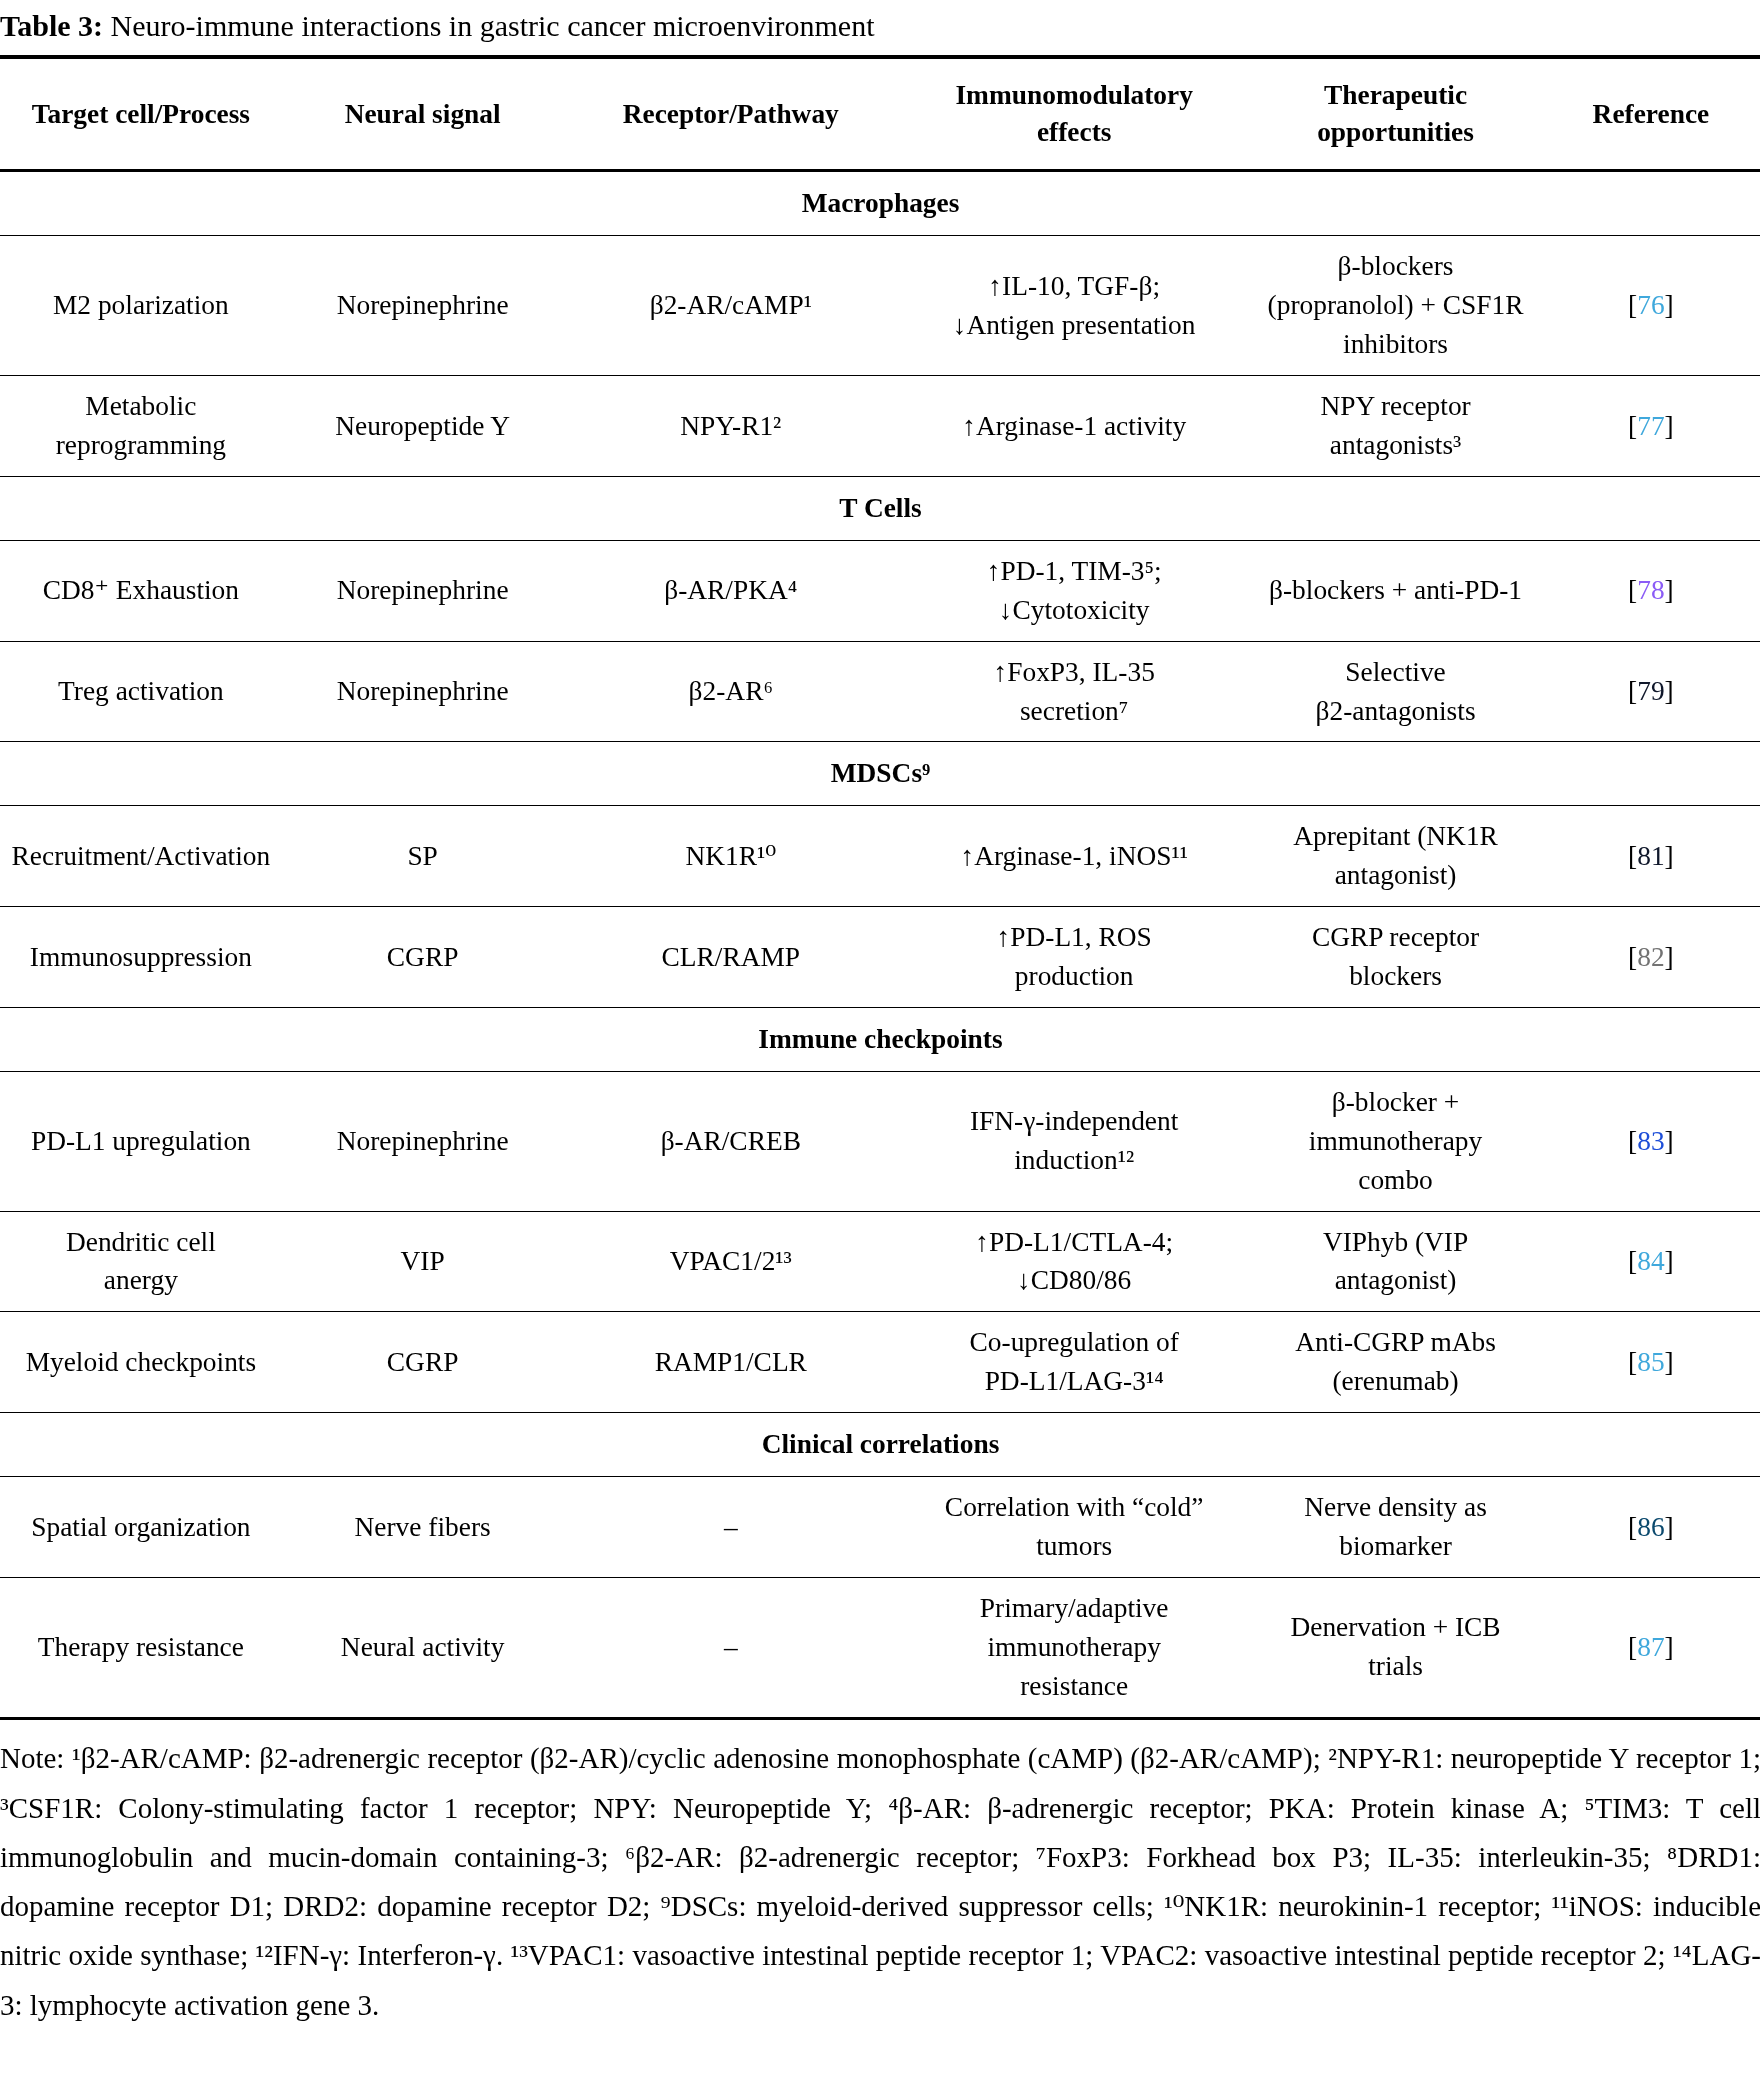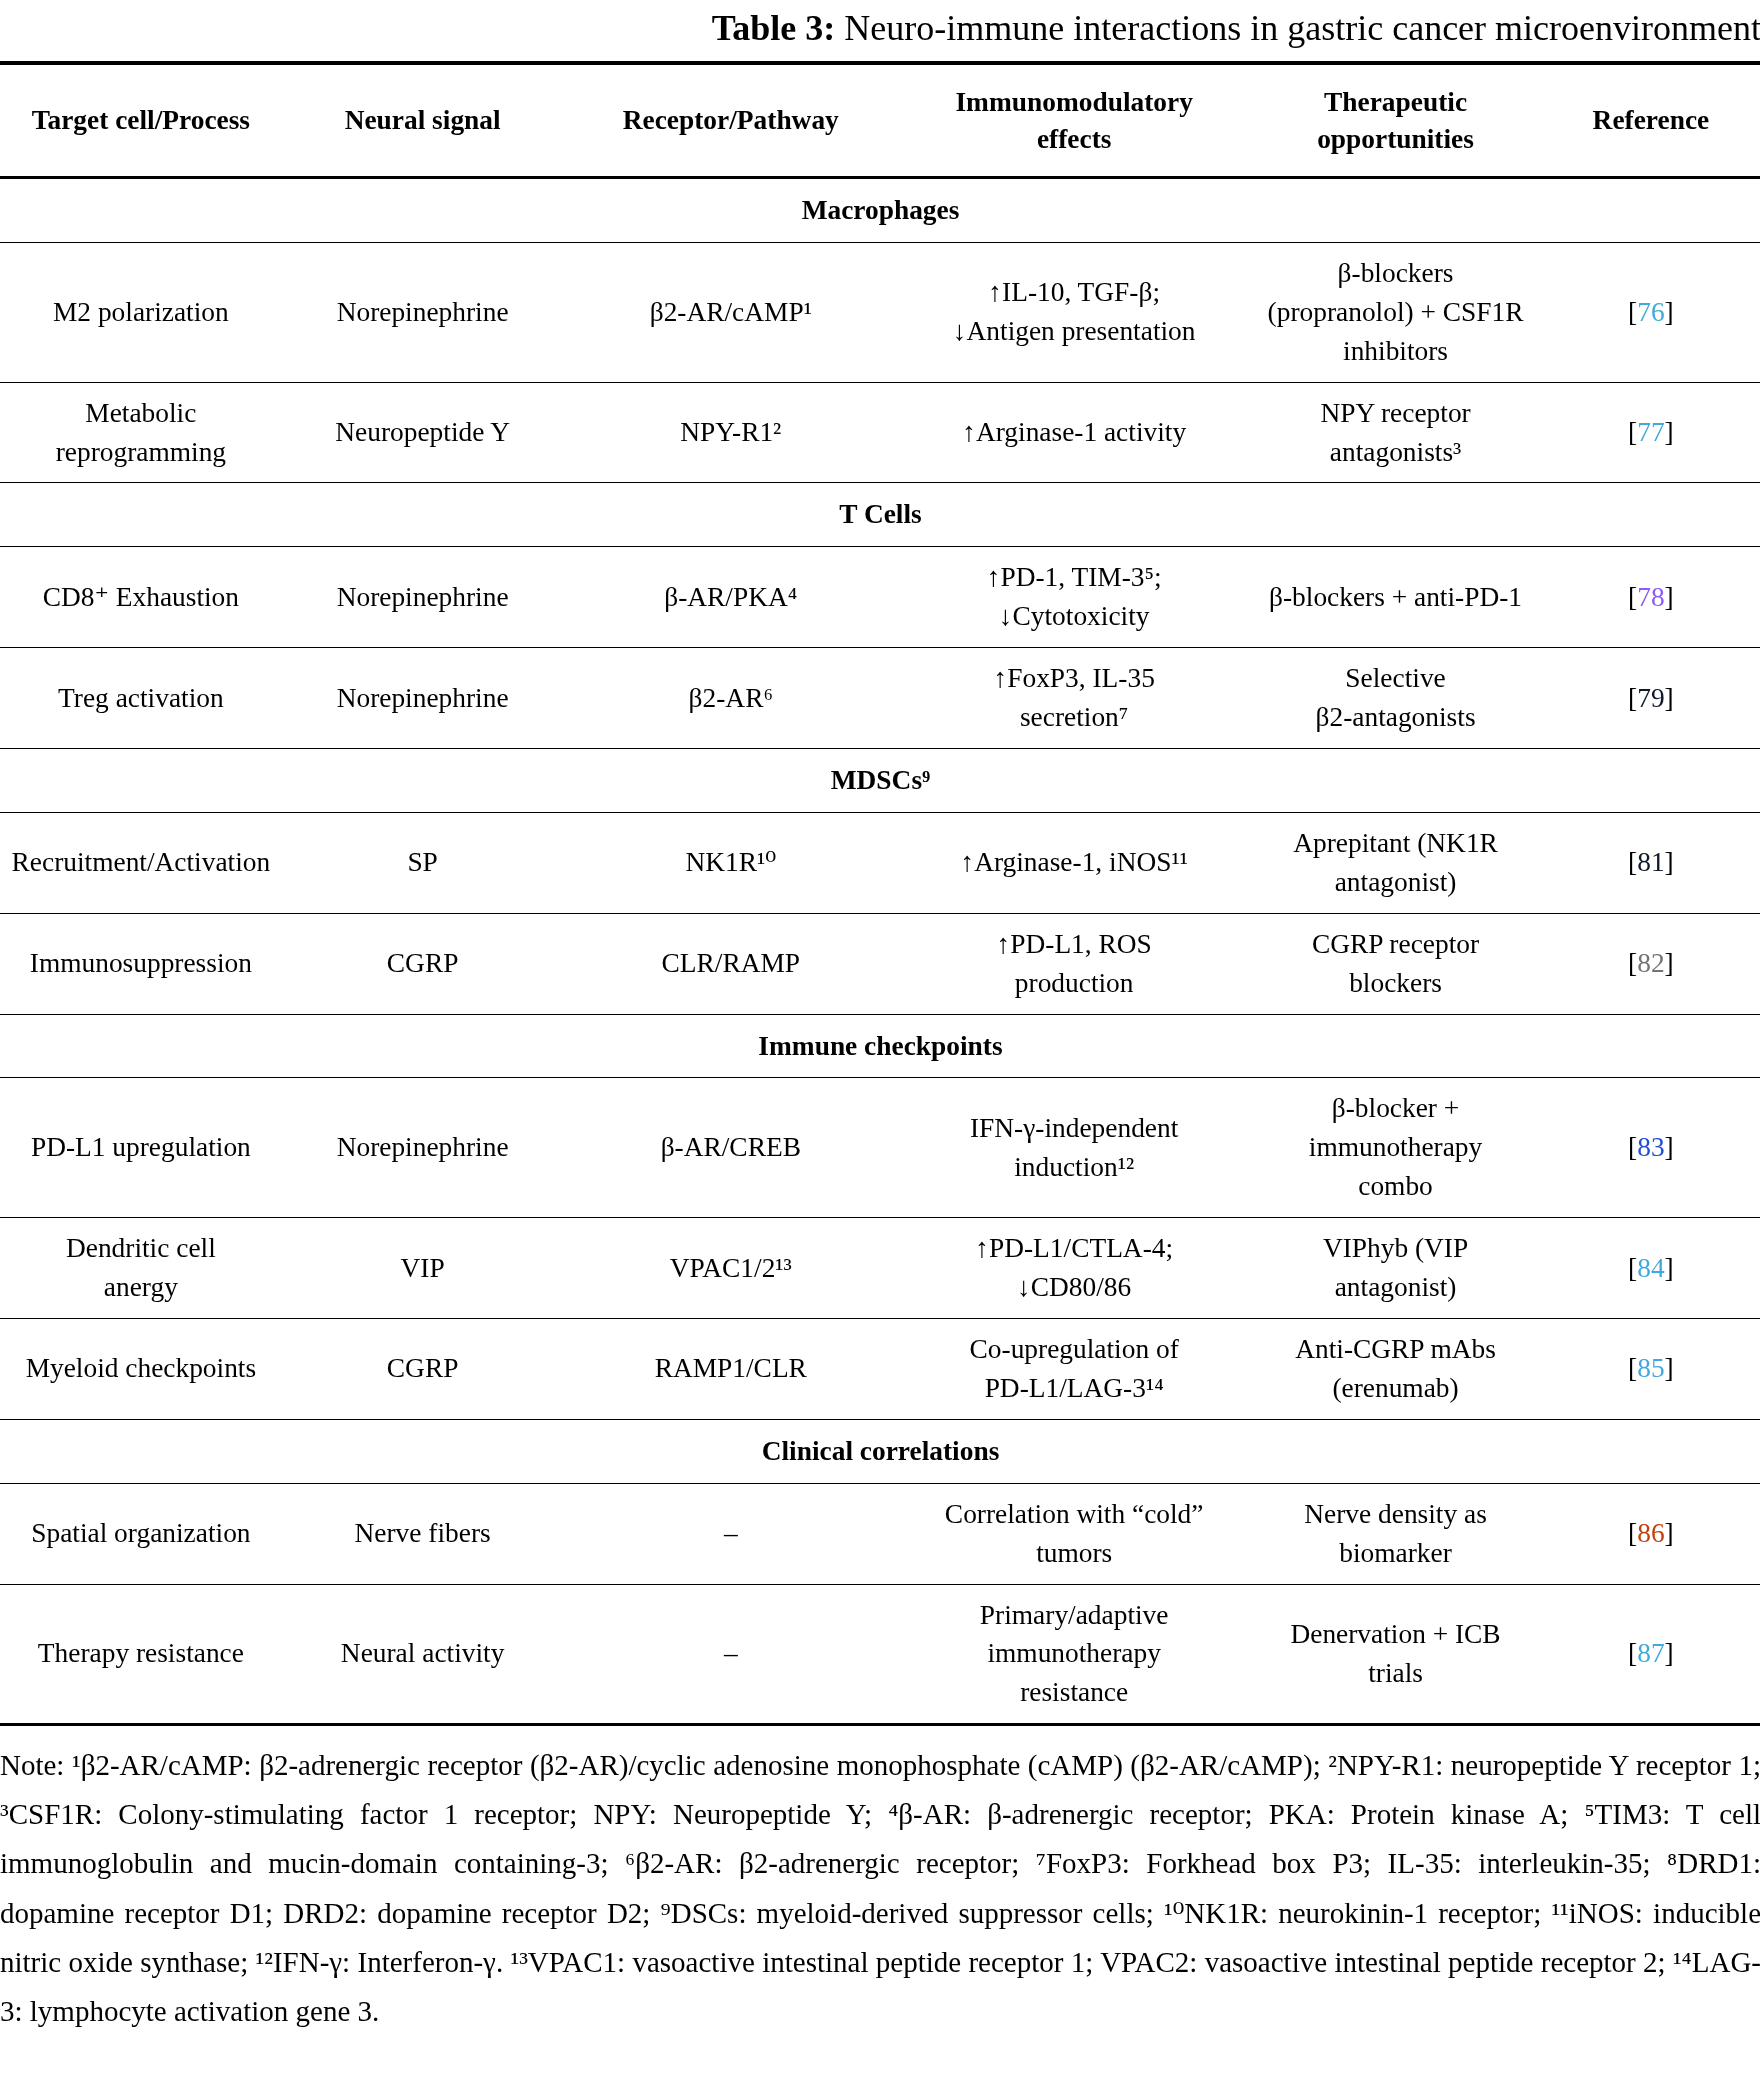--- a/index.html
+++ b/index.html
@@ -11,22 +11,22 @@
     width: 1761px;
     color: #000000;
     font-family: "Liberation Serif", "DejaVu Serif", serif;
   }
   .page {
     width: 1761px;
     box-sizing: border-box;
   }
   
   .caption {
-    text-align: right;
-    font-size: 36px;
+    text-align: left;
+    font-size: 30px;
     padding-top: 9.1px;
     padding-bottom: 12.8px;
     line-height: 1.1;
   }
   .caption .cap-prefix { font-weight: bold; }
   
   table.nit {
     width: 100%;
     table-layout: fixed;
     border-collapse: collapse;
@@ -216,21 +216,21 @@
         <td colspan="6">Clinical correlations</td>
       </tr>
       <tr>
         <td>Spatial organization</td>
         <td>Nerve fibers</td>
         <td>–</td>
         <td>Correlation with “cold”
 tumors</td>
         <td>Nerve density as
 biomarker</td>
-        <td class="refcell"><span class="br">[</span><a class="refnum" style="color: #c2410c;">86</a><span class="br">]</span></td>
+        <td class="refcell"><span class="br">[</span><a class="refnum" style="color: #0c4a6e;">86</a><span class="br">]</span></td>
       </tr>
       <tr>
         <td>Therapy resistance</td>
         <td>Neural activity</td>
         <td>–</td>
         <td>Primary/adaptive
 immunotherapy
 resistance</td>
         <td>Denervation + ICB
 trials</td>

